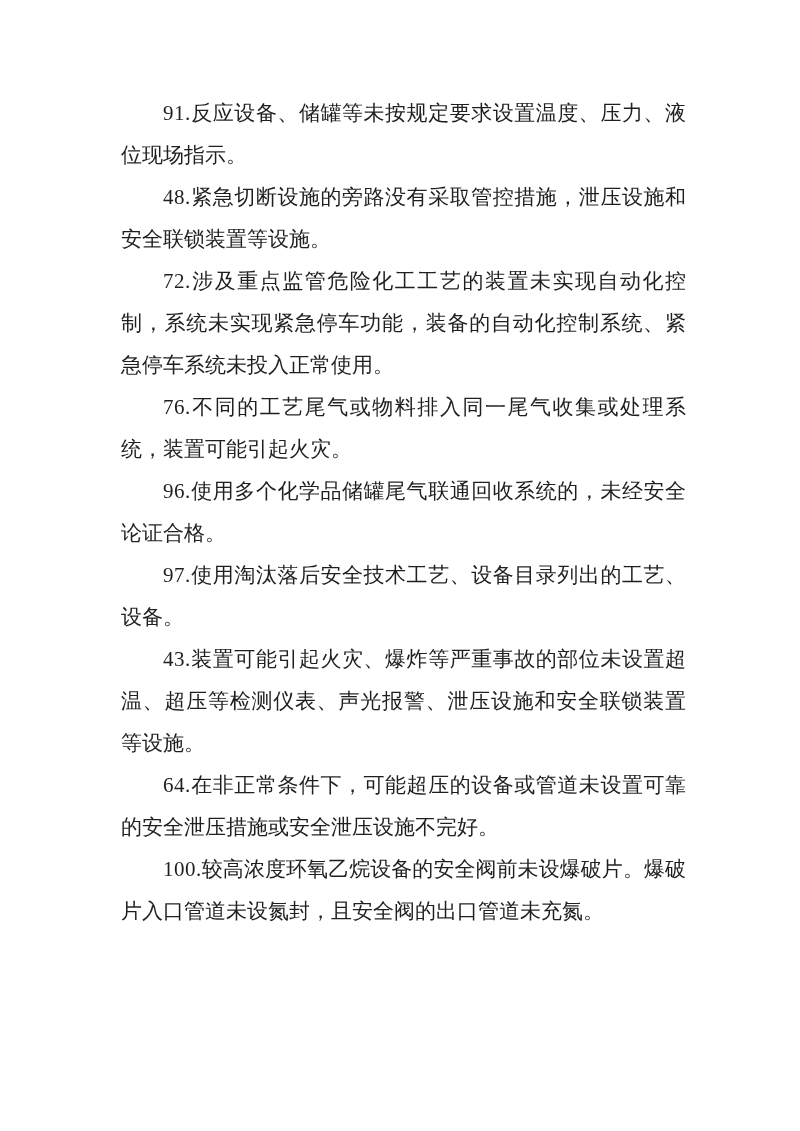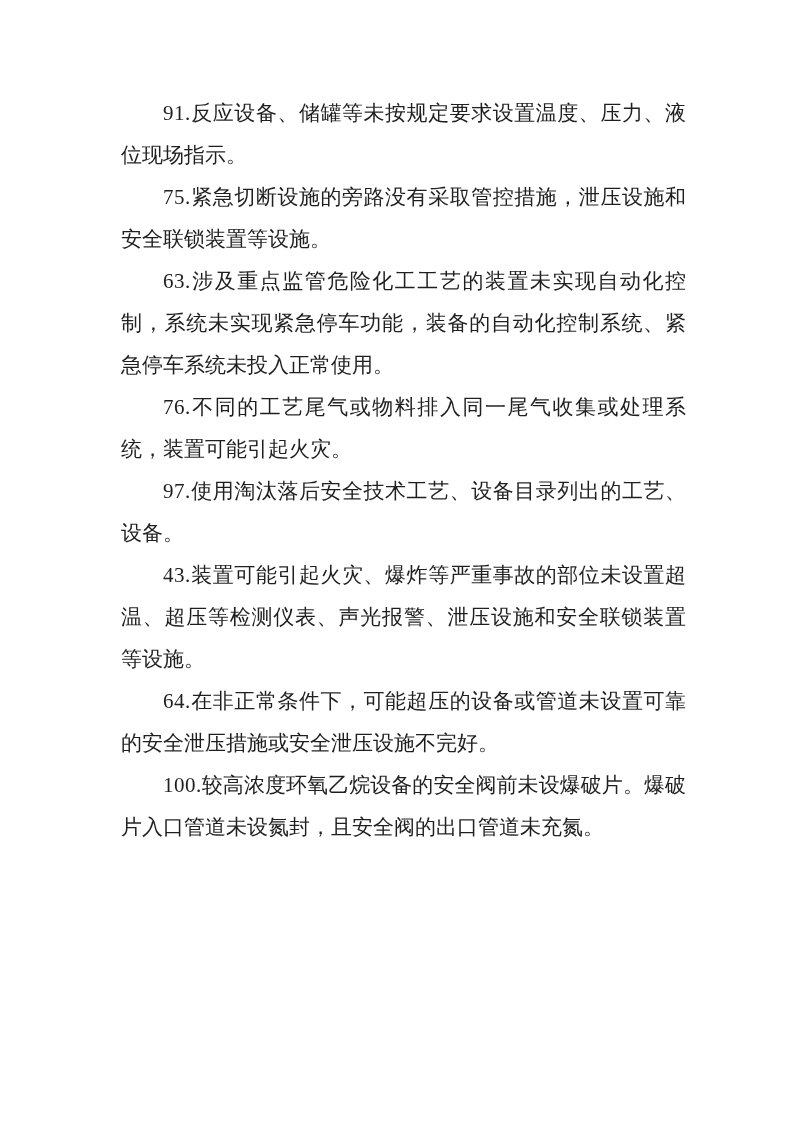--- a/index.html
+++ b/index.html
@@ -33,27 +33,28 @@
   }
 </style>
 </head>
 <body>
 
 <div class="page">
   <div class="doc-body">
 
     <p class="para"><span class="num">91.</span><span class="txt">反应设备、储罐等未按规定要求设置温度、压力、液位现场指示。</span></p>
 
-    <p class="para"><span class="num">75.</span><span class="txt">紧急切断设施的旁路没有采取管控措施，泄压设施和安全联锁装置等设施。</span></p>
+    <p class="para"><span class="num">48.</span><span class="txt">紧急切断设施的旁路没有采取管控措施，泄压设施和安全联锁装置等设施。</span></p>
 
 
-    <p class="para"><span class="num">63.</span><span class="txt">涉及重点监管危险化工工艺的装置未实现自动化控制，系统未实现紧急停车功能，装备的自动化控制系统、紧急停车系统未投入正常使用。</span></p>
+    <p class="para"><span class="num">72.</span><span class="txt">涉及重点监管危险化工工艺的装置未实现自动化控制，系统未实现紧急停车功能，装备的自动化控制系统、紧急停车系统未投入正常使用。</span></p>
 
     <p class="para"><span class="num">76.</span><span class="txt">不同的工艺尾气或物料排入同一尾气收集或处理系统，装置可能引起火灾。</span></p>
 
+    <p class="para"><span class="num">96.</span><span class="txt">使用多个化学品储罐尾气联通回收系统的，未经安全论证合格。</span></p>
 
     <p class="para"><span class="num">97.</span><span class="txt">使用淘汰落后安全技术工艺、设备目录列出的工艺、设备。</span></p>
 
     <p class="para"><span class="num">43.</span><span class="txt">装置可能引起火灾、爆炸等严重事故的部位未设置超温、超压等检测仪表、声光报警、泄压设施和安全联锁装置等设施。</span></p>
 
     <p class="para"><span class="num">64.</span><span class="txt">在非正常条件下，可能超压的设备或管道未设置可靠的安全泄压措施或安全泄压设施不完好。</span></p>
 
     <p class="para"><span class="num">100.</span><span class="txt">较高浓度环氧乙烷设备的安全阀前未设爆破片。爆破片入口管道未设氮封，且安全阀的出口管道未充氮。</span></p>
 
   </div>

